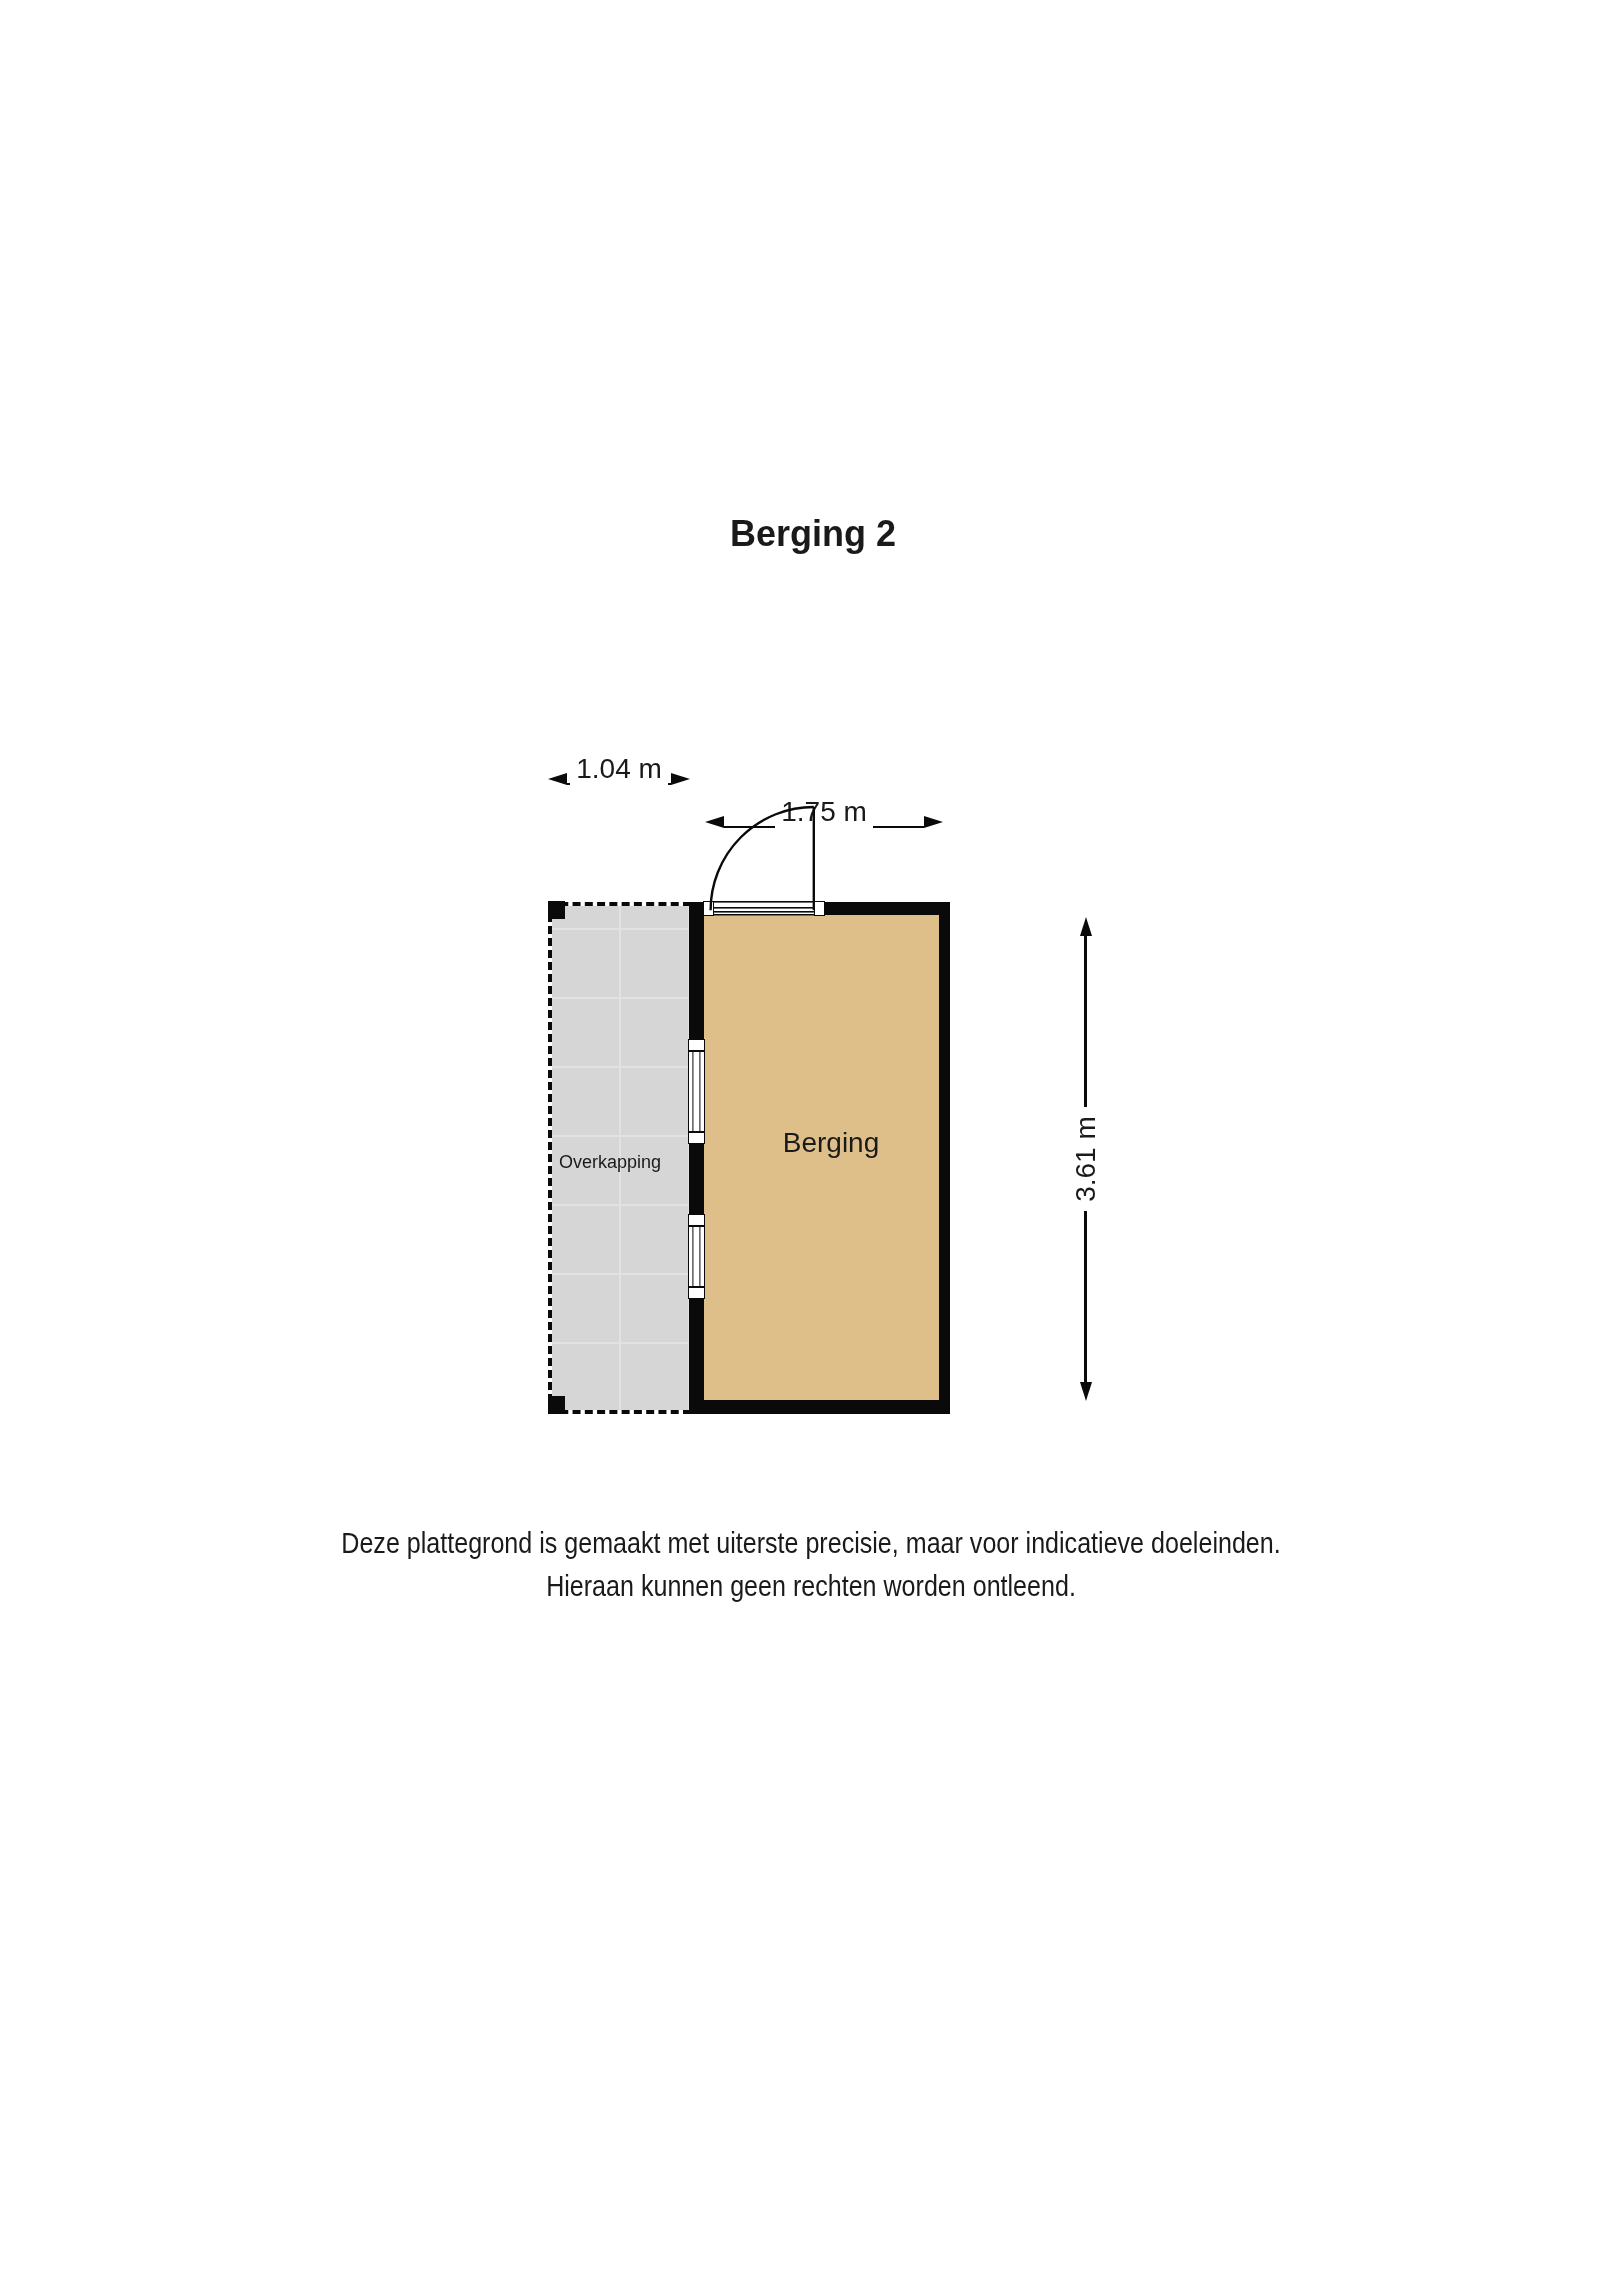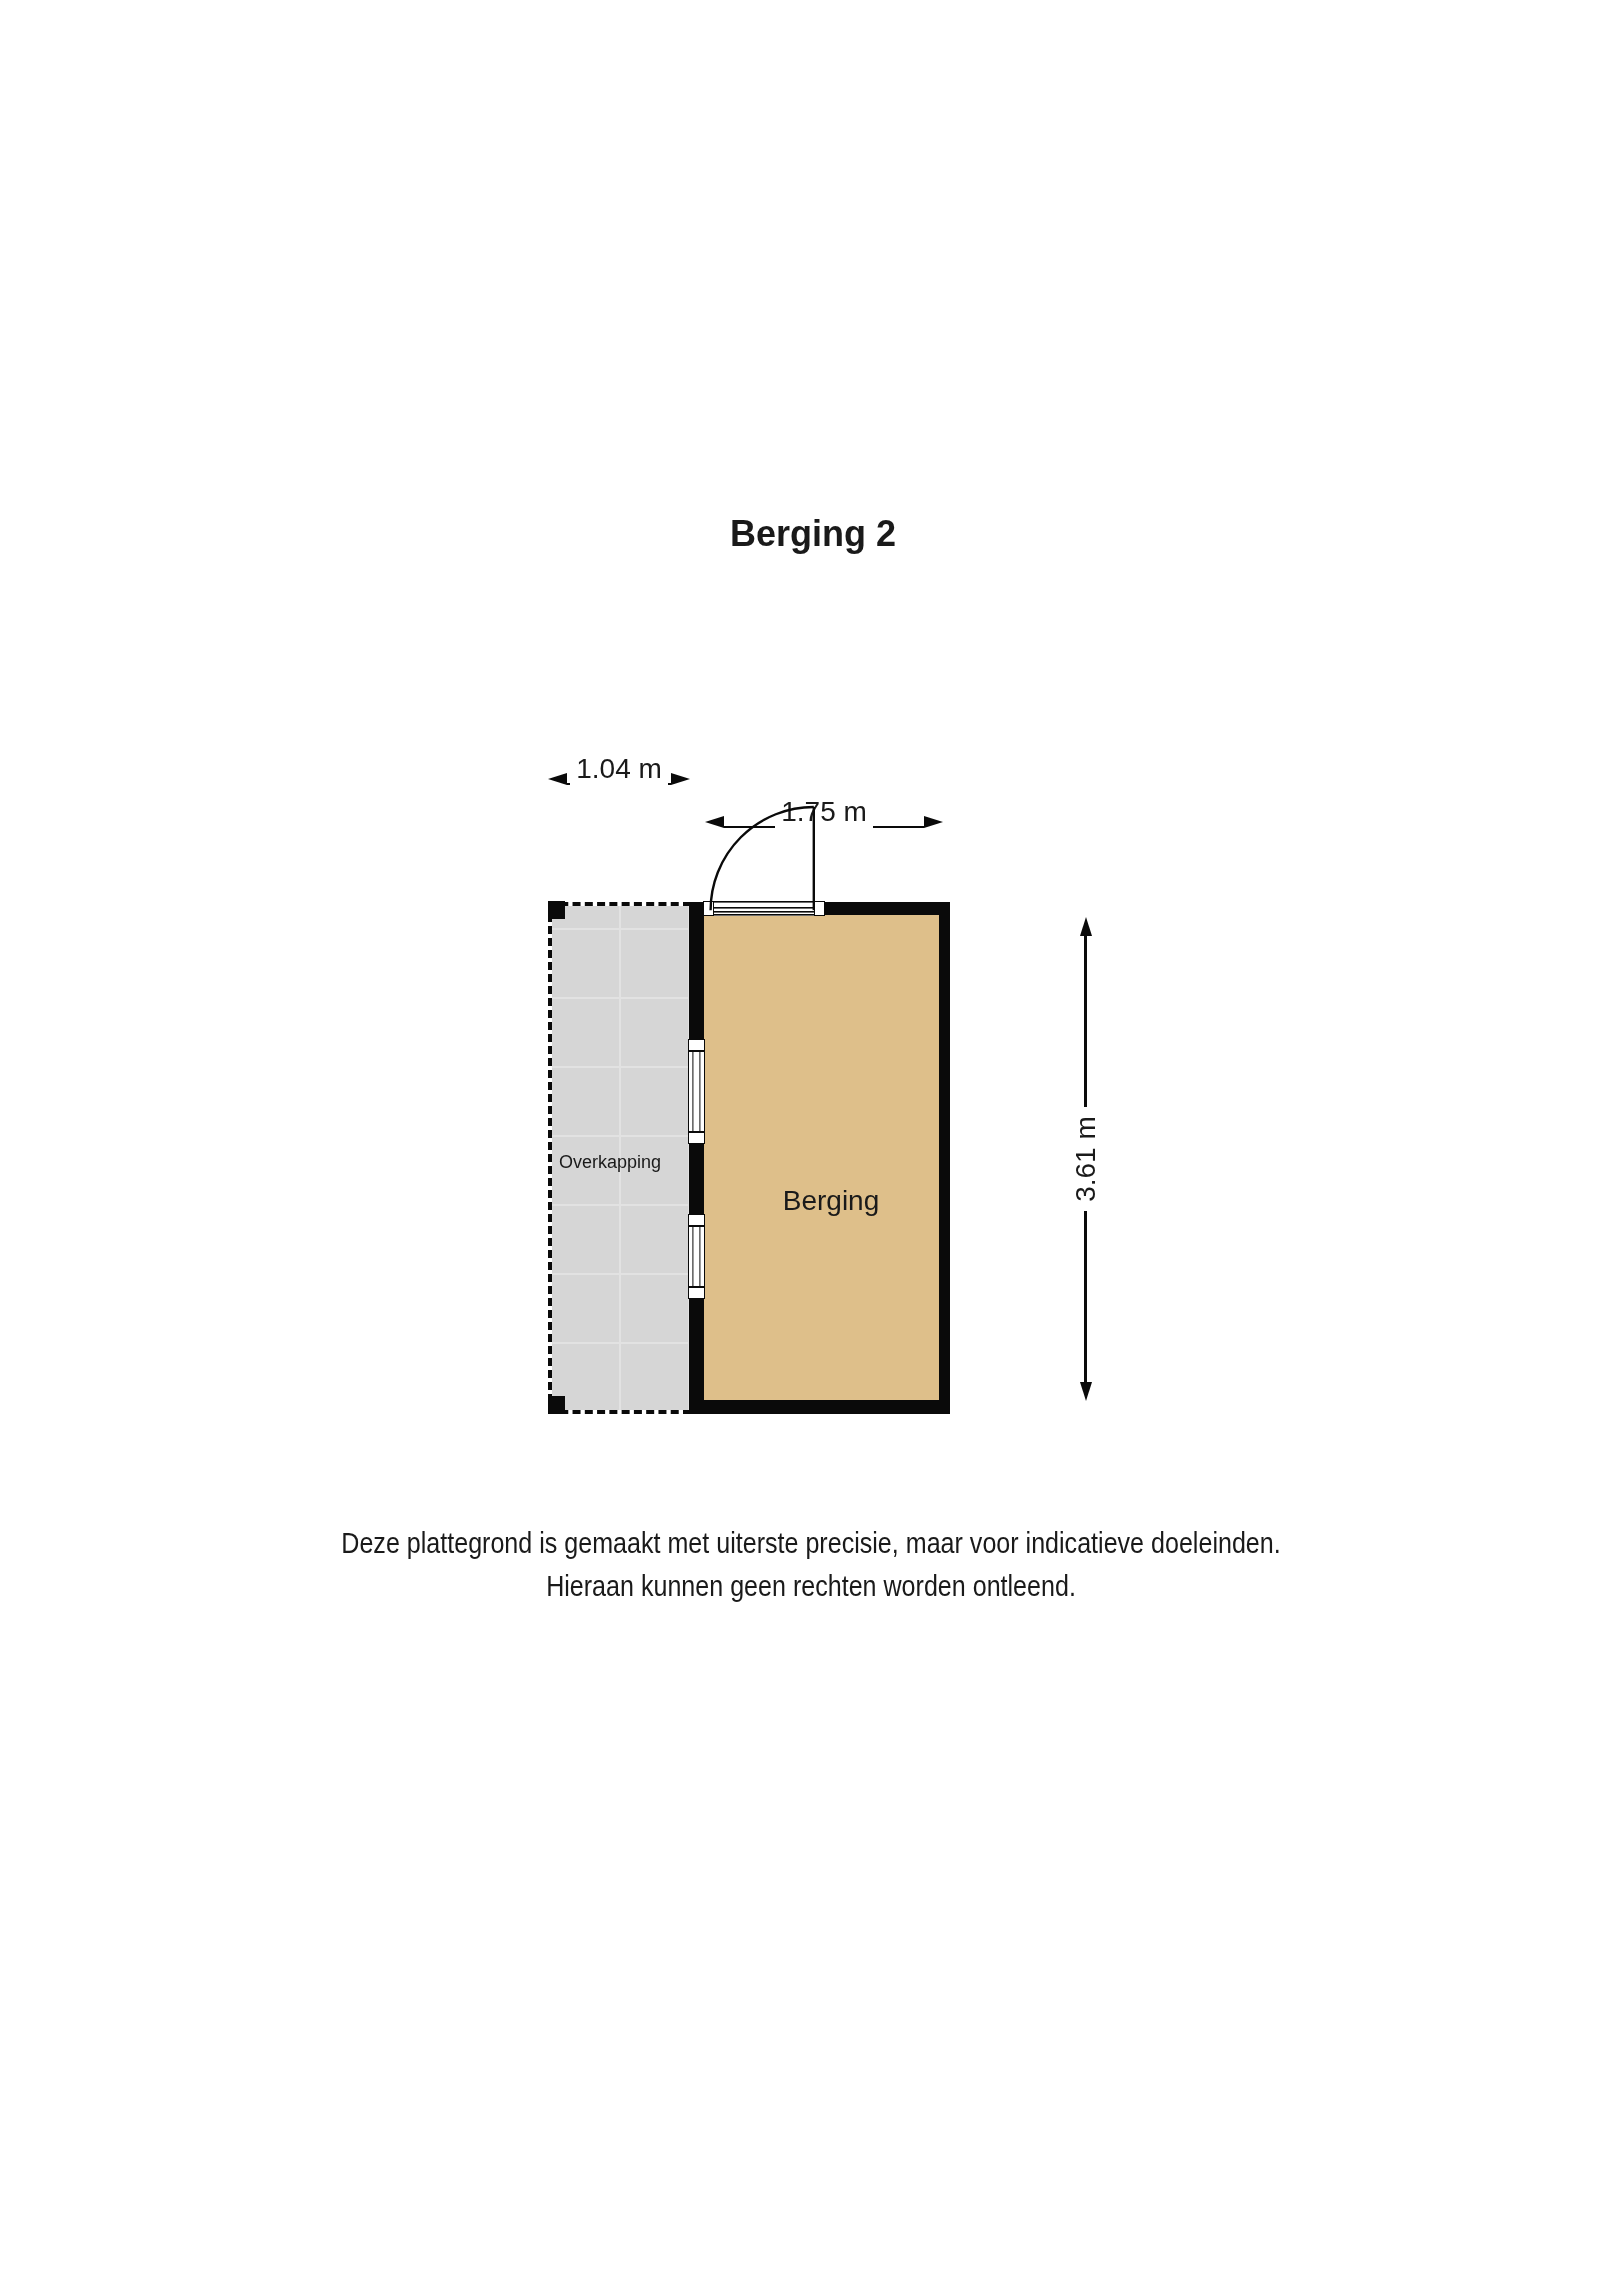--- a/index.html
+++ b/index.html
@@ -10,21 +10,21 @@
   }
   .abs{position:absolute;}
 
   
   .page-title{
     top:514px;left:813px;transform:translateX(-50%);
     font-size:36px;line-height:1.1;white-space:nowrap;font-weight:bold;
   }
   .room-label{transform:translate(-50%,-50%);white-space:nowrap;}
   .room-label.overkapping{left:610px;top:1162px;font-size:18px;}
-  .room-label.berging{left:831px;top:1201px;font-size:28px;text-align:right;}
+  .room-label.berging{left:831px;top:1143px;font-size:28px;text-align:right;}
 
   
   .dim-h{display:flex;align-items:flex-end;height:33px;}
   .dim-v{display:flex;flex-direction:column;align-items:center;width:33px;}
   .dim-label{font-size:28px;padding:0 6.4px;white-space:nowrap;}
   .dim-line-h{flex:1;height:2.4px;background:#0a0a0a;}
   .dim-line-v{flex:1;width:2.4px;background:#0a0a0a;}
   .arr{width:0;height:0;}
   .arr.left {border-top:6.4px solid transparent;border-bottom:6.4px solid transparent;border-right:19px solid #0a0a0a;}
   .arr.right{border-top:6.4px solid transparent;border-bottom:6.4px solid transparent;border-left:19px solid #0a0a0a;}

